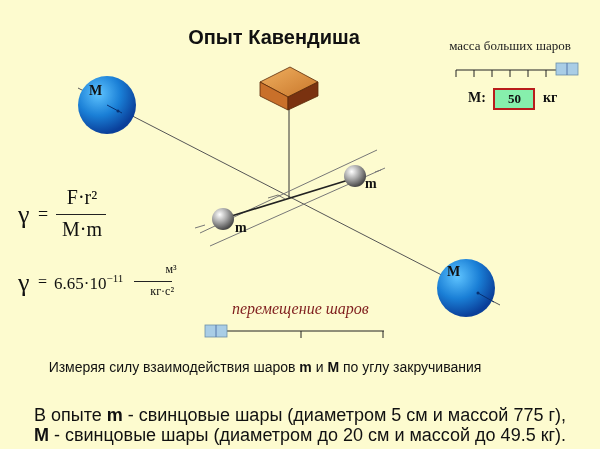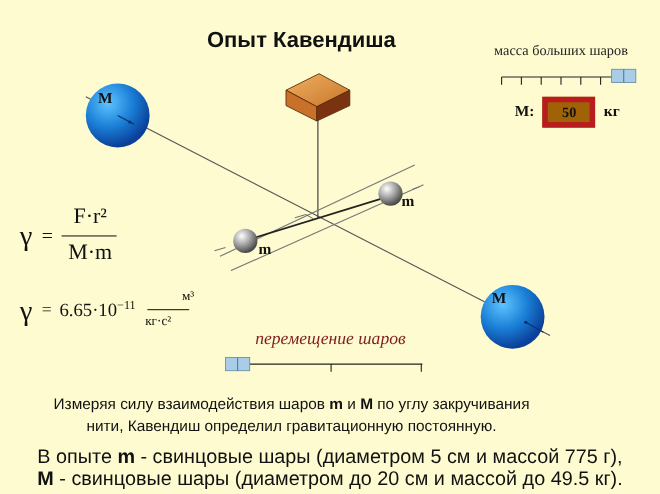--- a/index.html
+++ b/index.html
@@ -2,21 +2,21 @@
 <html><head>
 <meta charset="utf-8">
 <style>
   html,body{margin:0;padding:0;}
   body{width:600px;height:449px;background:#fdfbcf;position:relative;overflow:hidden;font-family:"Liberation Sans",sans-serif;}
   .abs{position:absolute;}
   #title{left:0;top:6px;width:548px;text-align:center;font-size:20px;font-weight:bold;color:#111;margin-top:20px;}
   .serif{font-family:"Liberation Serif",serif;}
   #mass-label{left:430px;top:38px;width:160px;text-align:center;font-size:13px;color:#222;}
   #m-row{left:468px;top:88px;font-size:14px;font-weight:bold;color:#111;}
-  #m-input{display:inline-block;width:38px;height:18px;border:5px solid #b91c1c;background:#a16207;text-align:center;font-size:13px;line-height:18px;vertical-align:middle;margin:0 4px;font-family:"Liberation Serif",serif;font-weight:bold;}
+  #m-input{display:inline-block;width:38px;height:18px;border:2px solid #b91c1c;background:#86efac;text-align:center;font-size:13px;line-height:18px;vertical-align:middle;margin:0 4px;font-family:"Liberation Serif",serif;font-weight:bold;}
   #move-label{left:232px;top:300px;font-size:16px;color:#7f1d1d;font-style:italic;}
   .formula{font-family:"Liberation Serif",serif;color:#111;}
   #desc1{left:0;top:357px;width:530px;text-align:center;font-size:14px;line-height:20px;color:#111;}
   #desc2{left:0;top:405px;width:600px;text-align:center;font-size:18px;line-height:20px;color:#111;}
   .lbl{font-family:"Liberation Serif",serif;font-weight:bold;color:#111;}
 </style>
 </head>
 <body>
 
 <div id="title" class="abs">Опыт Кавендиша</div>
@@ -113,22 +113,21 @@
 <div class="abs" style="left:56px;top:214px;width:50px;height:1px;background:#222;"></div>
 <div class="abs formula" style="left:56px;top:218px;width:52px;text-align:center;font-size:20px;">M·m</div>
 
 <div class="abs formula" style="left:18px;top:268px;font-size:26px;">γ</div>
 <div class="abs formula" style="left:38px;top:273px;font-size:16px;">=</div>
 <div class="abs formula" style="left:54px;top:272px;font-size:17px;">
   <span>6.65·10</span><sup style="font-size:11px;">−11</sup>
 </div>
 <div class="abs formula" style="left:152px;top:262px;width:38px;text-align:center;font-size:12px;">м³</div>
 <div class="abs" style="left:134px;top:281px;width:38px;height:1px;background:#222;"></div>
-<div class="abs formula" style="left:132px;top:284px;width:42px;text-align:left;font-size:12px;">кг·с²</div>
+<div class="abs formula" style="left:132px;top:284px;width:42px;text-align:right;font-size:12px;">кг·с²</div>
 
 <div id="desc1" class="abs">
   <span>Измеряя  силу взаимодействия шаров </span><b>m</b><span> и </span><b>M</b><span> по углу закручивания</span><br>
-  <span>нити, Кавендиш определил гравитационную постоянную.</span>
 </div>
 <div id="desc2" class="abs">
   <span>В опыте </span><b>m</b><span> - свинцовые шары (диаметром 5 см и массой 775 г),</span><br>
   <b>M</b><span> - свинцовые шары (диаметром до 20 см и массой до 49.5 кг).</span>
 </div>
 
 </body></html>

